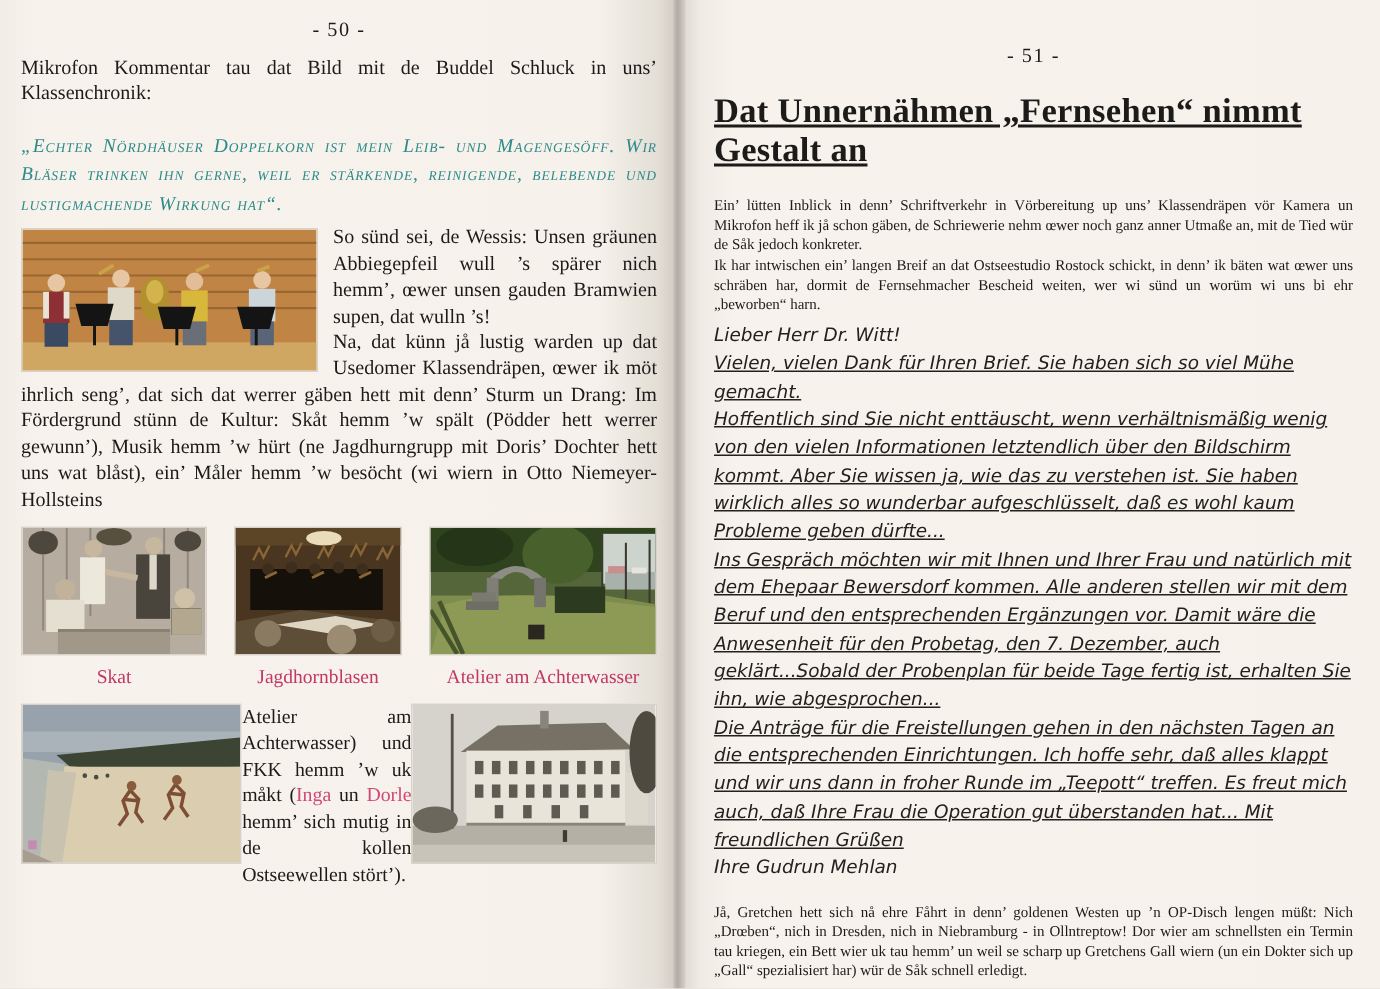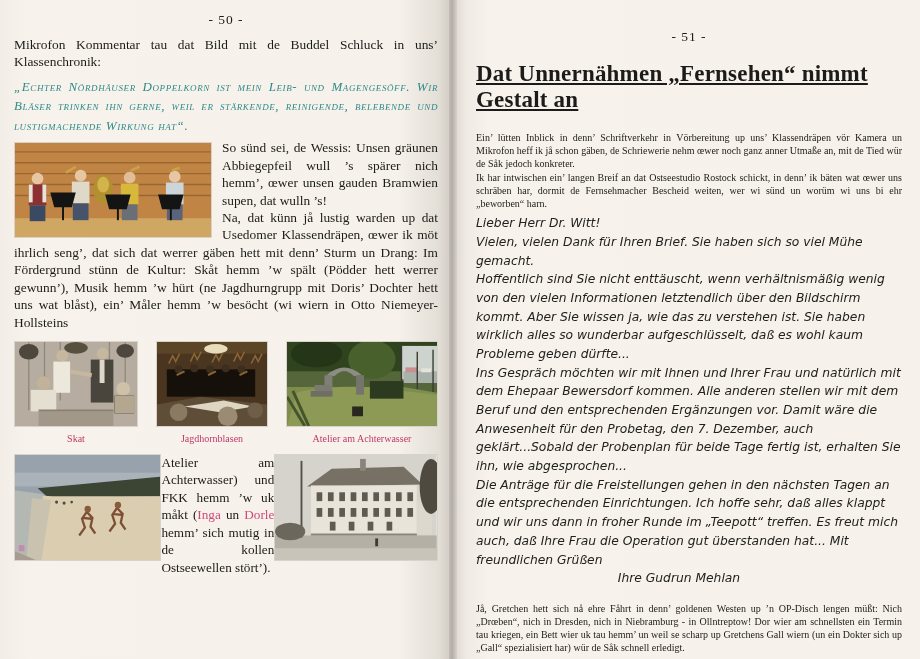--- a/index.html
+++ b/index.html
@@ -22,42 +22,42 @@
     padding:29px 18px 0 24px;
   }
   .gutter-line{position:absolute;left:449px;top:0;width:8px;height:659px;
     background:linear-gradient(to right,#b9b3ab,#96908a 40%,#cfc9c1);opacity:.55;}
   .pagenum{text-align:center;font-size:13.5px;letter-spacing:1px;margin-bottom:8px;}
   p{margin:0;}
   .body-text{font-size:13.4px;line-height:1.3;text-align:justify;}
   .quote{
     font-size:13px;line-height:1.5;text-align:justify;
     font-style:italic;font-variant:small-caps;letter-spacing:.6px;
-    margin-top:6px;
+    margin-top:16px;
   }
   .wrap-para{margin-top:4px;}
   .photo{display:block;border:1px solid #d8d2c8;box-sizing:border-box;background:#fff;}
   .photo svg{display:block;width:100%;height:100%;}
   .band-photo{float:left;width:198px;height:96px;margin:3px 10px 2px 0;}
   .photo-row{display:flex;justify-content:space-between;margin-top:10px;}
   .figure{text-align:center;}
-  .caption{font-size:10px;margin-top:6px;}
+  .caption{font-size:13px;margin-top:6px;}
   .mid-row{display:flex;justify-content:space-between;margin-top:10px;}
   .mid-col{width:118px;font-size:13.2px;line-height:1.32;text-align:justify;}
   .tr-line{margin-top:6px;}
   .heading{font-size:23px;font-weight:bold;margin:16px 0 18px 0;letter-spacing:.2px;text-decoration:underline;}
   .rp-body{font-size:10px;line-height:1.32;text-align:justify;}
   .letter{
     font-family:"DejaVu Sans", sans-serif;font-style:italic;
     font-size:12.3px;line-height:1.52;color:#22211f;
     margin-top:4px;
   }
   .letter-date{text-align:right;padding-right:6px;font-size:13px;margin-top:14px;}
-  .letter-body{white-space:pre-line;text-align:left;}
-  .letter-signature{text-align:center;padding-right:20px;}
+  .letter-body{white-space:pre-line;text-align:left;text-decoration:underline;}
+  .letter-signature{text-align:left;padding-right:20px;}
   .rp-para3{margin-top:14px;}
 </style>
 </head>
 <body>
 
 <div class="spread">
 
   <div class="page page-left">
     <div class="pagenum">- 50 -</div>
 

